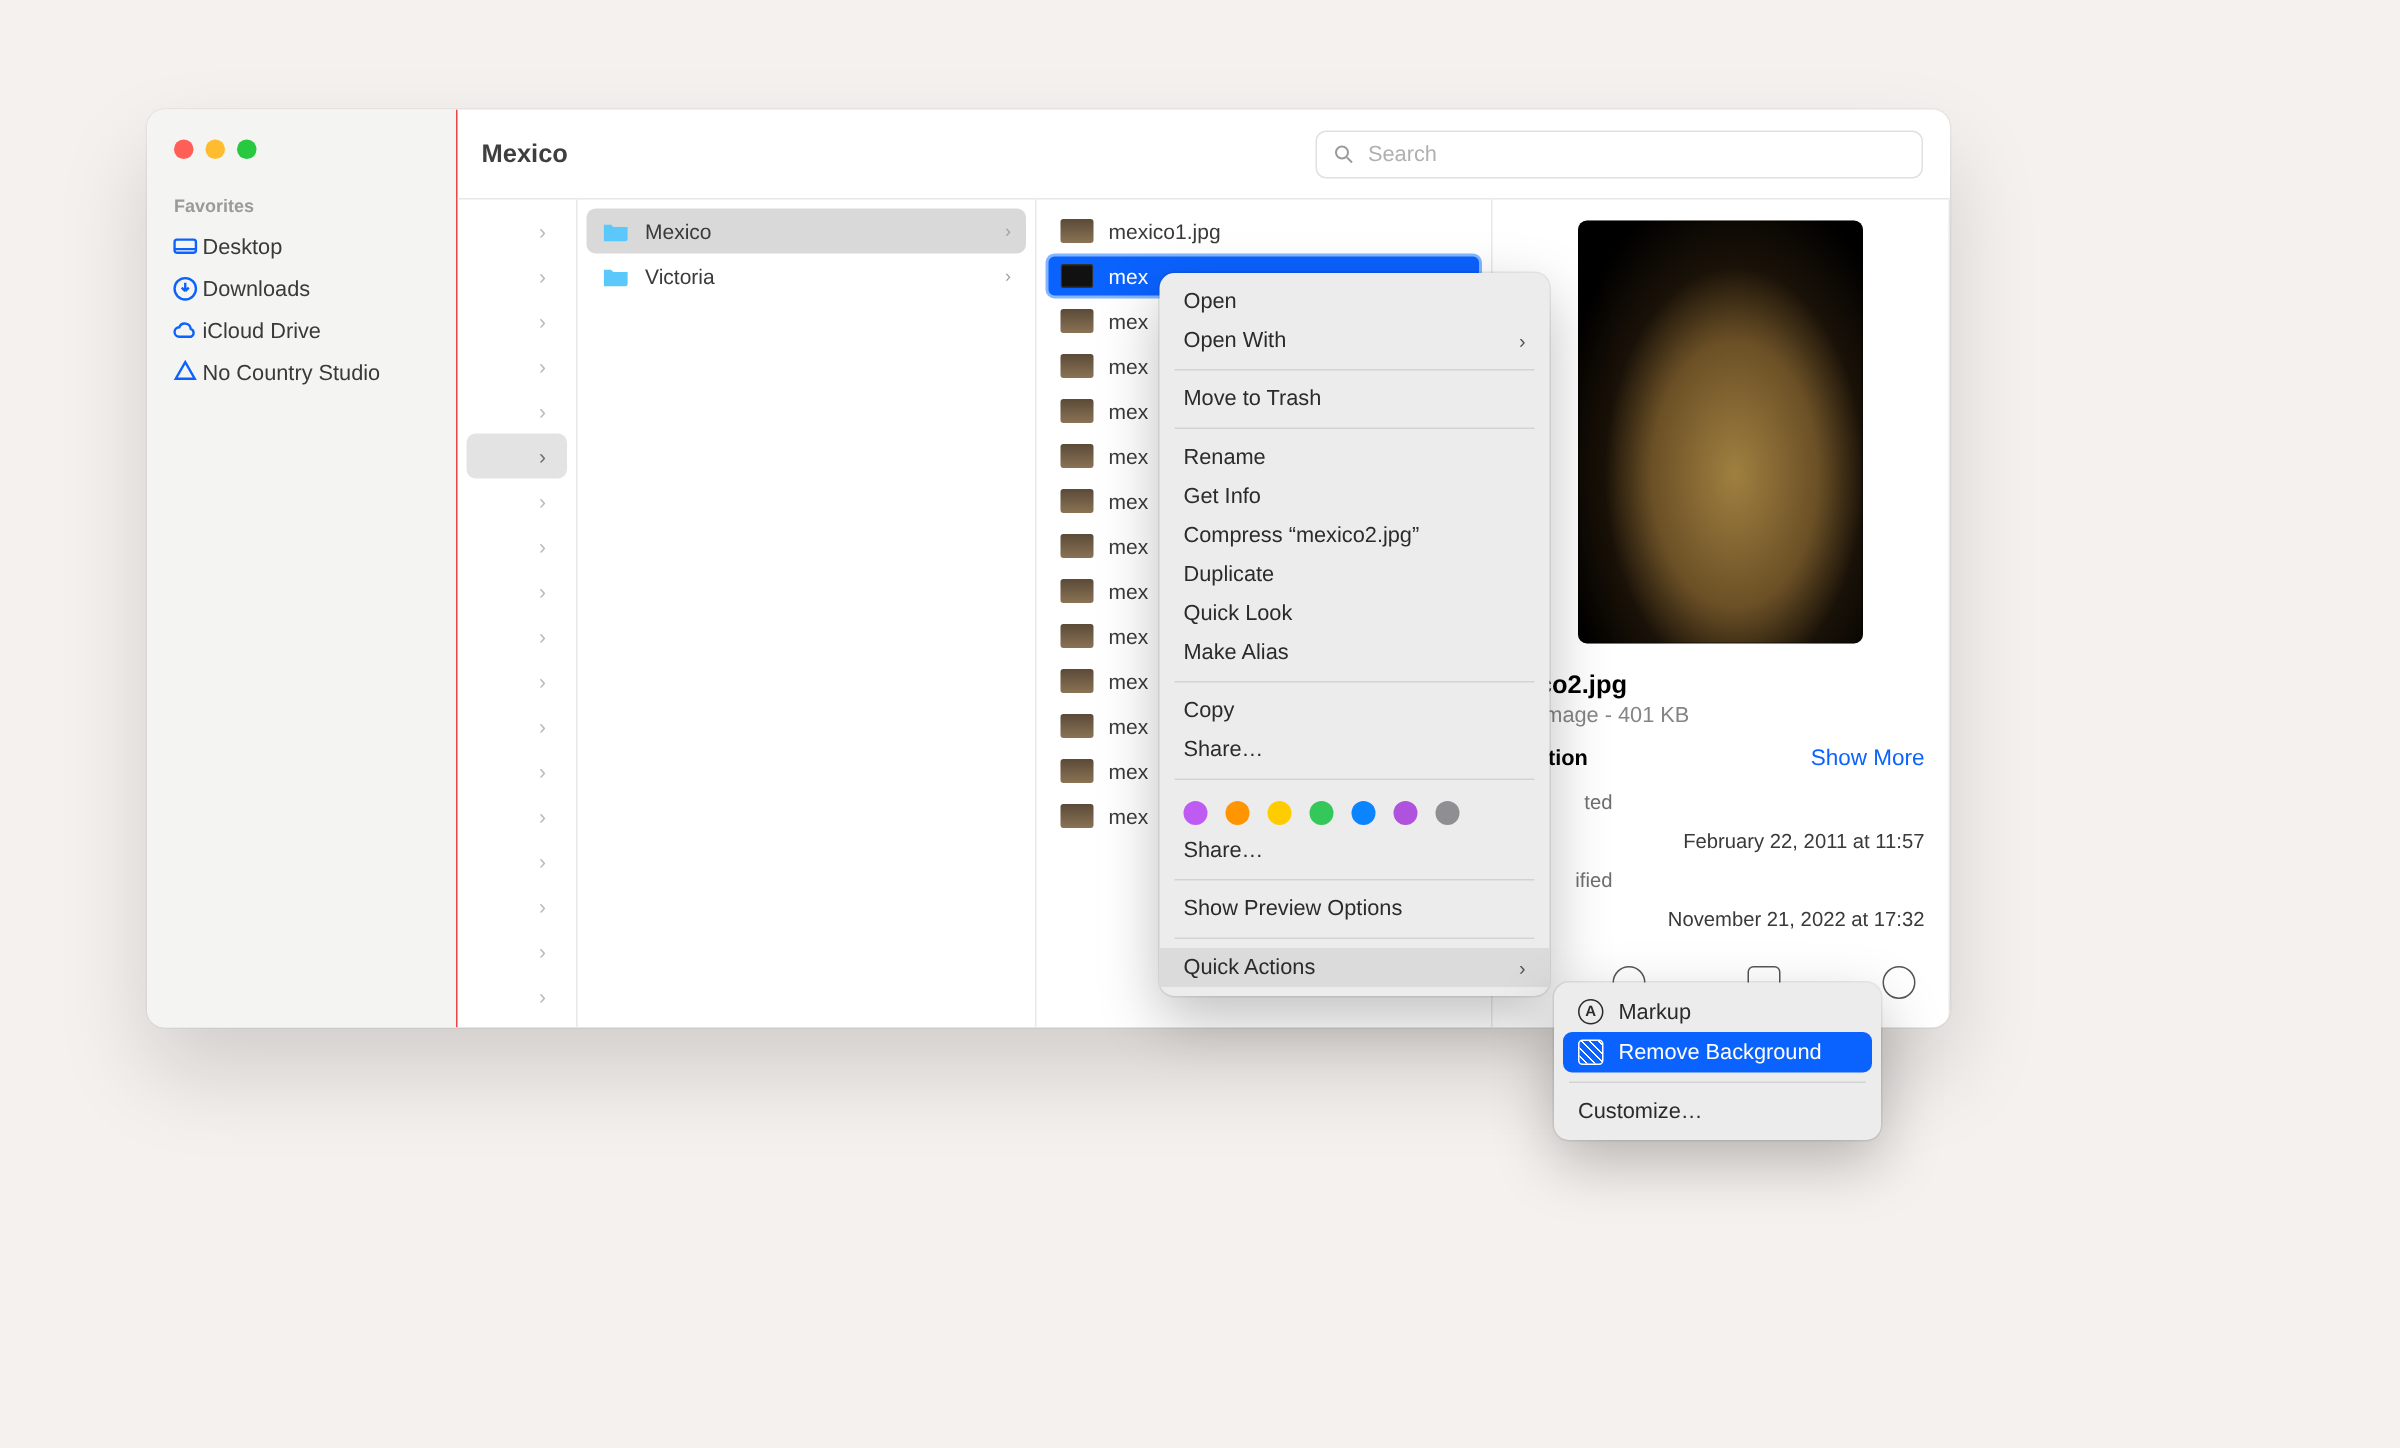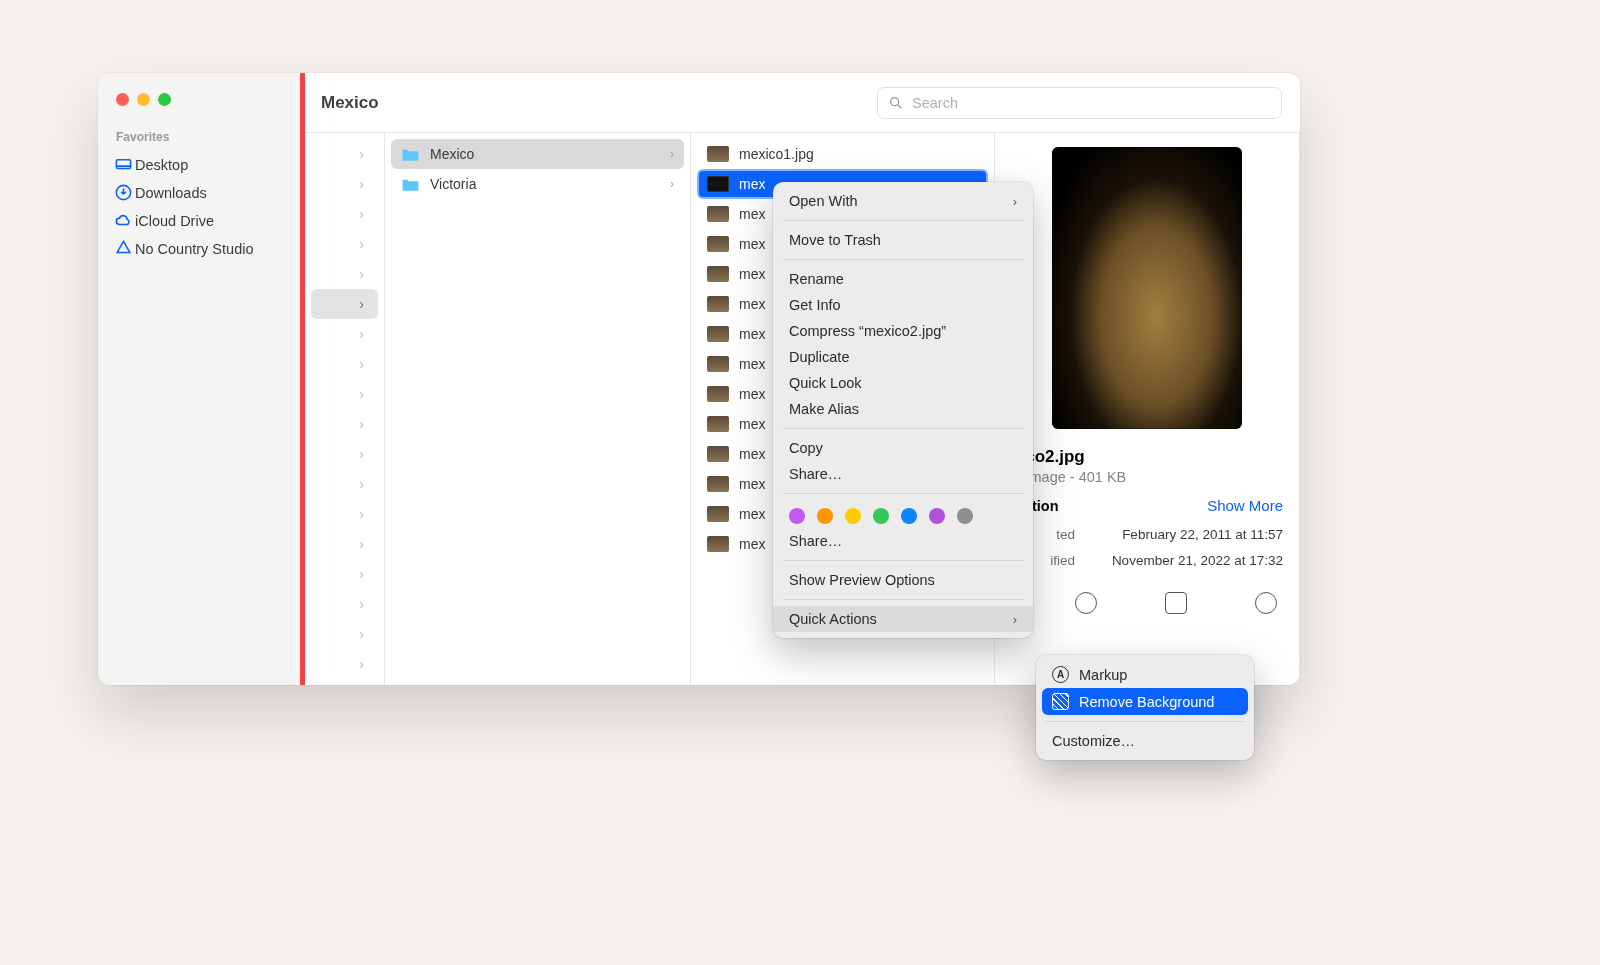--- a/index.html
+++ b/index.html
@@ -20,21 +20,21 @@
     background: #fff;
     border-radius: 12px;
     box-shadow: 0 30px 60px rgba(0,0,0,0.15), 0 0 0 1px rgba(0,0,0,0.04);
     display: flex;
     overflow: hidden;
   }
   
   .sidebar {
     width: 207px;
     background: #f4f4f2;
-    border-right: 5px solid #ef4444;
+    border-right: 1px solid #ef4444;
     padding-top: 12px;
   }
   .traffic {
     display: flex;
     gap: 8px;
     padding: 8px 0 20px 18px;
   }
   .light { width: 13px; height: 13px; border-radius: 50%; }
   .light.red    { background:#ff5f57; }
   .light.yellow { background:#febc2e; }
@@ -107,21 +107,21 @@
   .preview-thumb {
     width:190px; height:282px; border-radius:6px; margin:0 auto 18px;
     background:
       radial-gradient(ellipse 65% 70% at 55% 60%, #a08040 0%, #6b5026 45%, #1a1208 70%, #000 100%);
     box-shadow: inset 0 0 0 1px rgba(0,0,0,.3);
   }
   .preview-title { font-size:17px; font-weight:600; padding-bottom:2px; overflow:hidden; white-space:nowrap; }
   .preview-sub   { font-size:14.5px; color:#858585; padding-bottom:12px; }
   .info-head { display:flex; align-items:center; font-weight:600; font-size:14.5px; margin-bottom:8px; }
   .info-head .more { margin-left:auto; color:#0a62ff; font-weight:500; font-size:15px; }
-  .info-line { display:flex; font-size:13.5px; color:#3a3a3a; line-height:26px; }
+  .info-line { display:flex; font-size:13.5px; color:#3a3a3a; line-height:26px;flex-direction:column; }
   .info-line .k { width:72px; color:#6f6f6f; text-align:right; padding-right:8px; overflow:hidden; }
   .info-line .v { flex:1; text-align:right; }
   .action-icons { display:flex; gap:68px; justify-content:flex-end; padding:18px 6px 0; overflow:hidden; }
   .action-ic { width:22px; height:22px; border:1.8px solid #555; border-radius:50%; }
   .action-ic.sq { border-radius:4px; }
 
   
   .ctx {
     position:absolute;
     width: 260px;
@@ -328,20 +328,23 @@
           <div class="action-ic sq"></div>
           <div class="action-ic"></div>
         </div>
       </div>
     </div>
   </div>
 </div>
 
 <div class="ctx main">
   <div class="ctx-item">
+      <span>Open</span>
+    </div>
+  <div class="ctx-item">
       <span>Open With</span>
       <span class="chev">›</span>
     </div>
   <div class="ctx-sep"></div>
   <div class="ctx-item">
       <span>Move to Trash</span>
     </div>
   <div class="ctx-sep"></div>
   <div class="ctx-item">
       <span>Rename</span>

